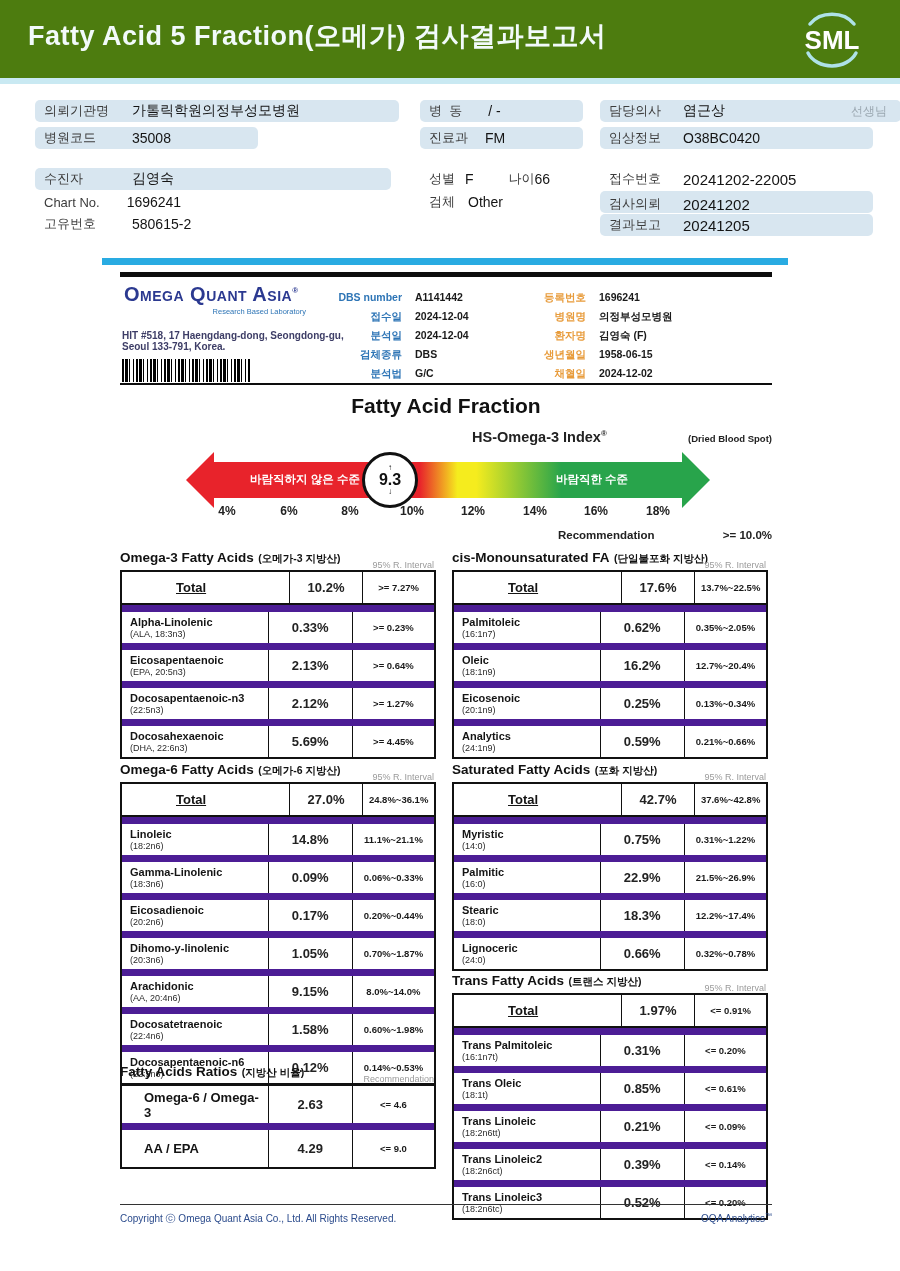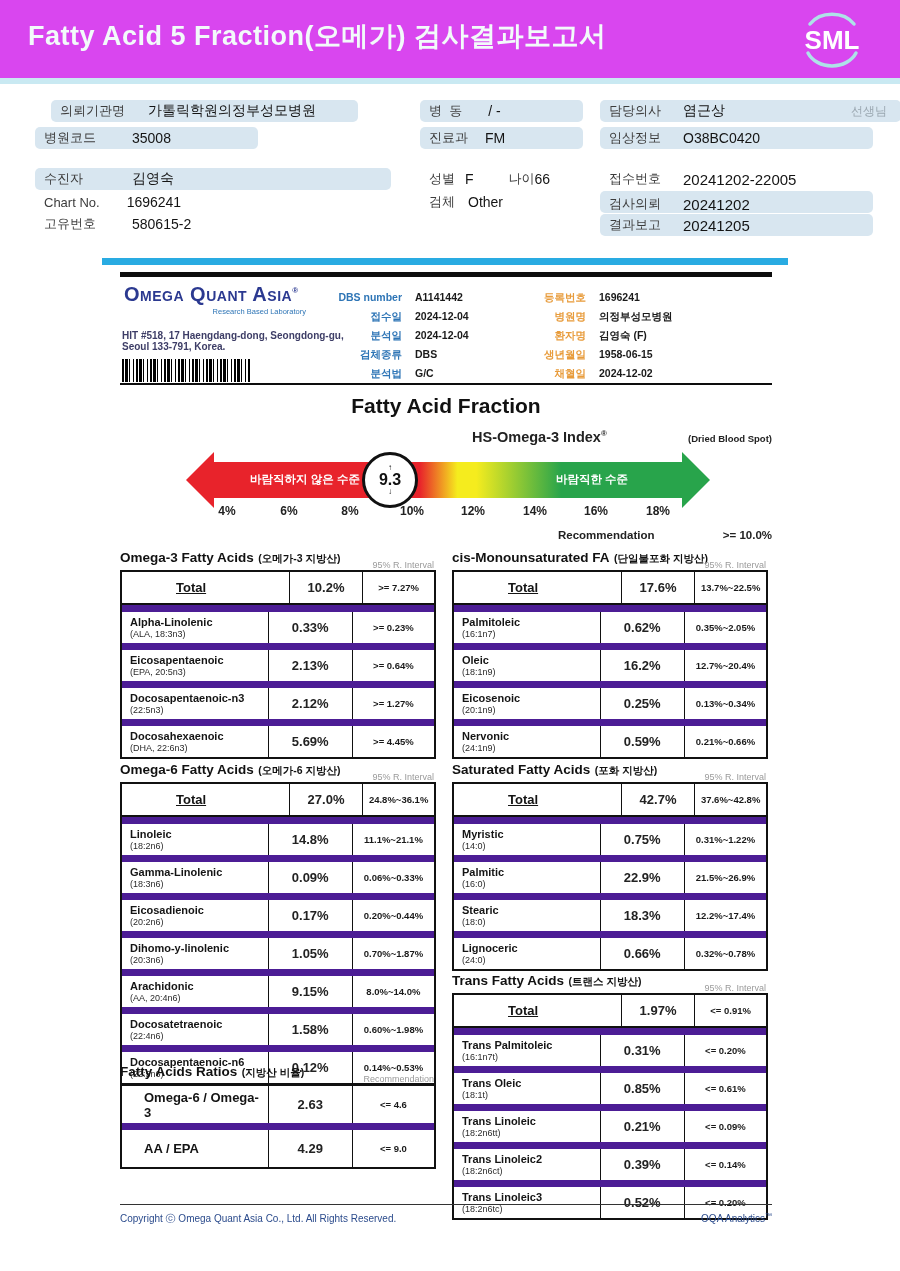--- a/index.html
+++ b/index.html
@@ -1,19 +1,19 @@
 <!DOCTYPE html>
 <html><head>
 <meta charset="utf-8">
 <style>
   html,body{margin:0;padding:0;background:#fff;}
   .page{position:relative;width:900px;height:1271px;background:#fff;overflow:hidden;
         font-family:"Liberation Sans",sans-serif;color:#222;}
   
-  .topbar{position:absolute;left:0;top:0;width:900px;height:78px;background:#d946ef;}
+  .topbar{position:absolute;left:0;top:0;width:900px;height:78px;background:#4d7c0f;}
   .topbar h1{position:absolute;left:28px;top:18px;margin:0;font-size:27px;font-weight:bold;
              color:#f2fafa;letter-spacing:0.5px;}
   .topbar-accent{position:absolute;left:0;top:78px;width:900px;height:6px;background:#c9e9f2;}
   .sml-logo{position:absolute;right:32px;top:8px;}
   
   .irow{position:absolute;height:22px;display:flex;align-items:center;font-size:13px;color:#3c3c3c;}
   .irow.pill{background:#d8e6f0;border-radius:5px;}
   .ilabel{display:inline-block;padding-left:9px;white-space:pre;}
   .ival{color:#141414;font-size:14px;white-space:pre;}
   .isuffix{color:#9aa7b0;font-size:12px;margin-left:auto;padding-right:14px;}
@@ -96,21 +96,21 @@
   <div class="topbar">
     <h1>Fatty Acid 5 Fraction(오메가) 검사결과보고서</h1>
     <svg class="sml-logo" width="72" height="62" viewBox="0 0 72 62">
       <path d="M14 16 A 26 21 0 0 1 58 16" stroke="#aee2e8" fill="none" stroke-width="3.5" stroke-linecap="round"></path>
       <path d="M12 45 A 26 21 0 0 0 60 45" stroke="#aee2e8" fill="none" stroke-width="3.5" stroke-linecap="round"></path>
       <text x="36" y="41" text-anchor="middle" font-size="26" font-weight="bold" fill="#ffffff" font-family="Liberation Sans, sans-serif">SML</text>
     </svg>
   </div>
   <div class="topbar-accent"></div>
 
-  <div class="irow pill" style="left:35px;top:100px;width:307px;margin-left:16px;">
+  <div class="irow pill" style="left:35px;top:100px;width:364px;">
     <span class="ilabel">의뢰기관명</span>
     <span class="ival" style="margin-left:23px;">가톨릭학원의정부성모병원</span>
   </div>
   <div class="irow pill" style="left:35px;top:127px;width:223px;">
     <span class="ilabel">병원코드</span>
     <span class="ival" style="margin-left:36px;">35008</span>
   </div>
   <div class="irow pill" style="left:35px;top:168px;width:356px;">
     <span class="ilabel">수진자</span>
     <span class="ival" style="margin-left:49px;">김영숙</span>
@@ -337,21 +337,21 @@
         <div class="trow">
           <div class="tc name">
             <div class="nm">Eicosenoic</div>
             <div class="sub">(20:1n9)</div>
           </div>
           <div class="tc val">0.25%</div>
           <div class="tc ref">0.13%~0.34%</div>
         </div>
         <div class="trow">
           <div class="tc name">
-            <div class="nm">Nervonic</div>
+            <div class="nm">Analytics</div>
             <div class="sub">(24:1n9)</div>
           </div>
           <div class="tc val">0.59%</div>
           <div class="tc ref">0.21%~0.66%</div>
         </div>
       </div>
   </div>
 
   <div class="tblock" style="left:120px;top:760px;">
     <div class="thead">

